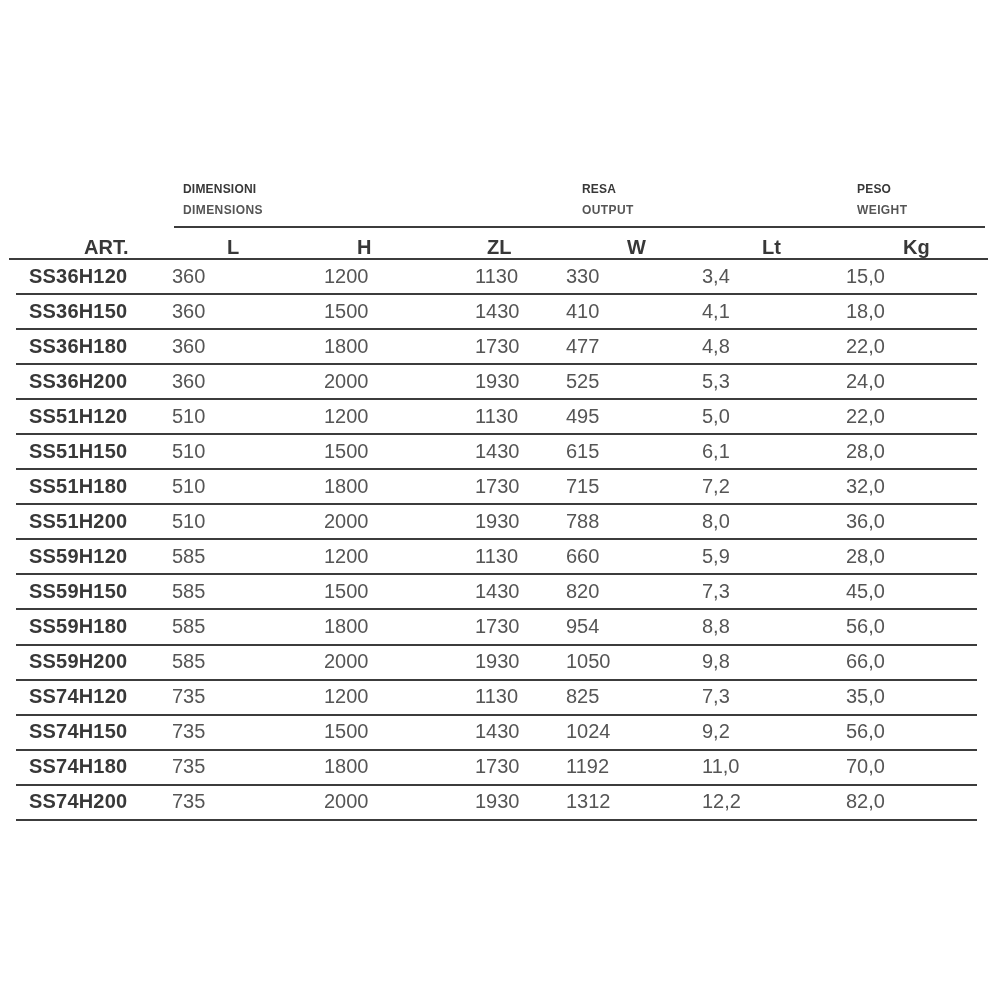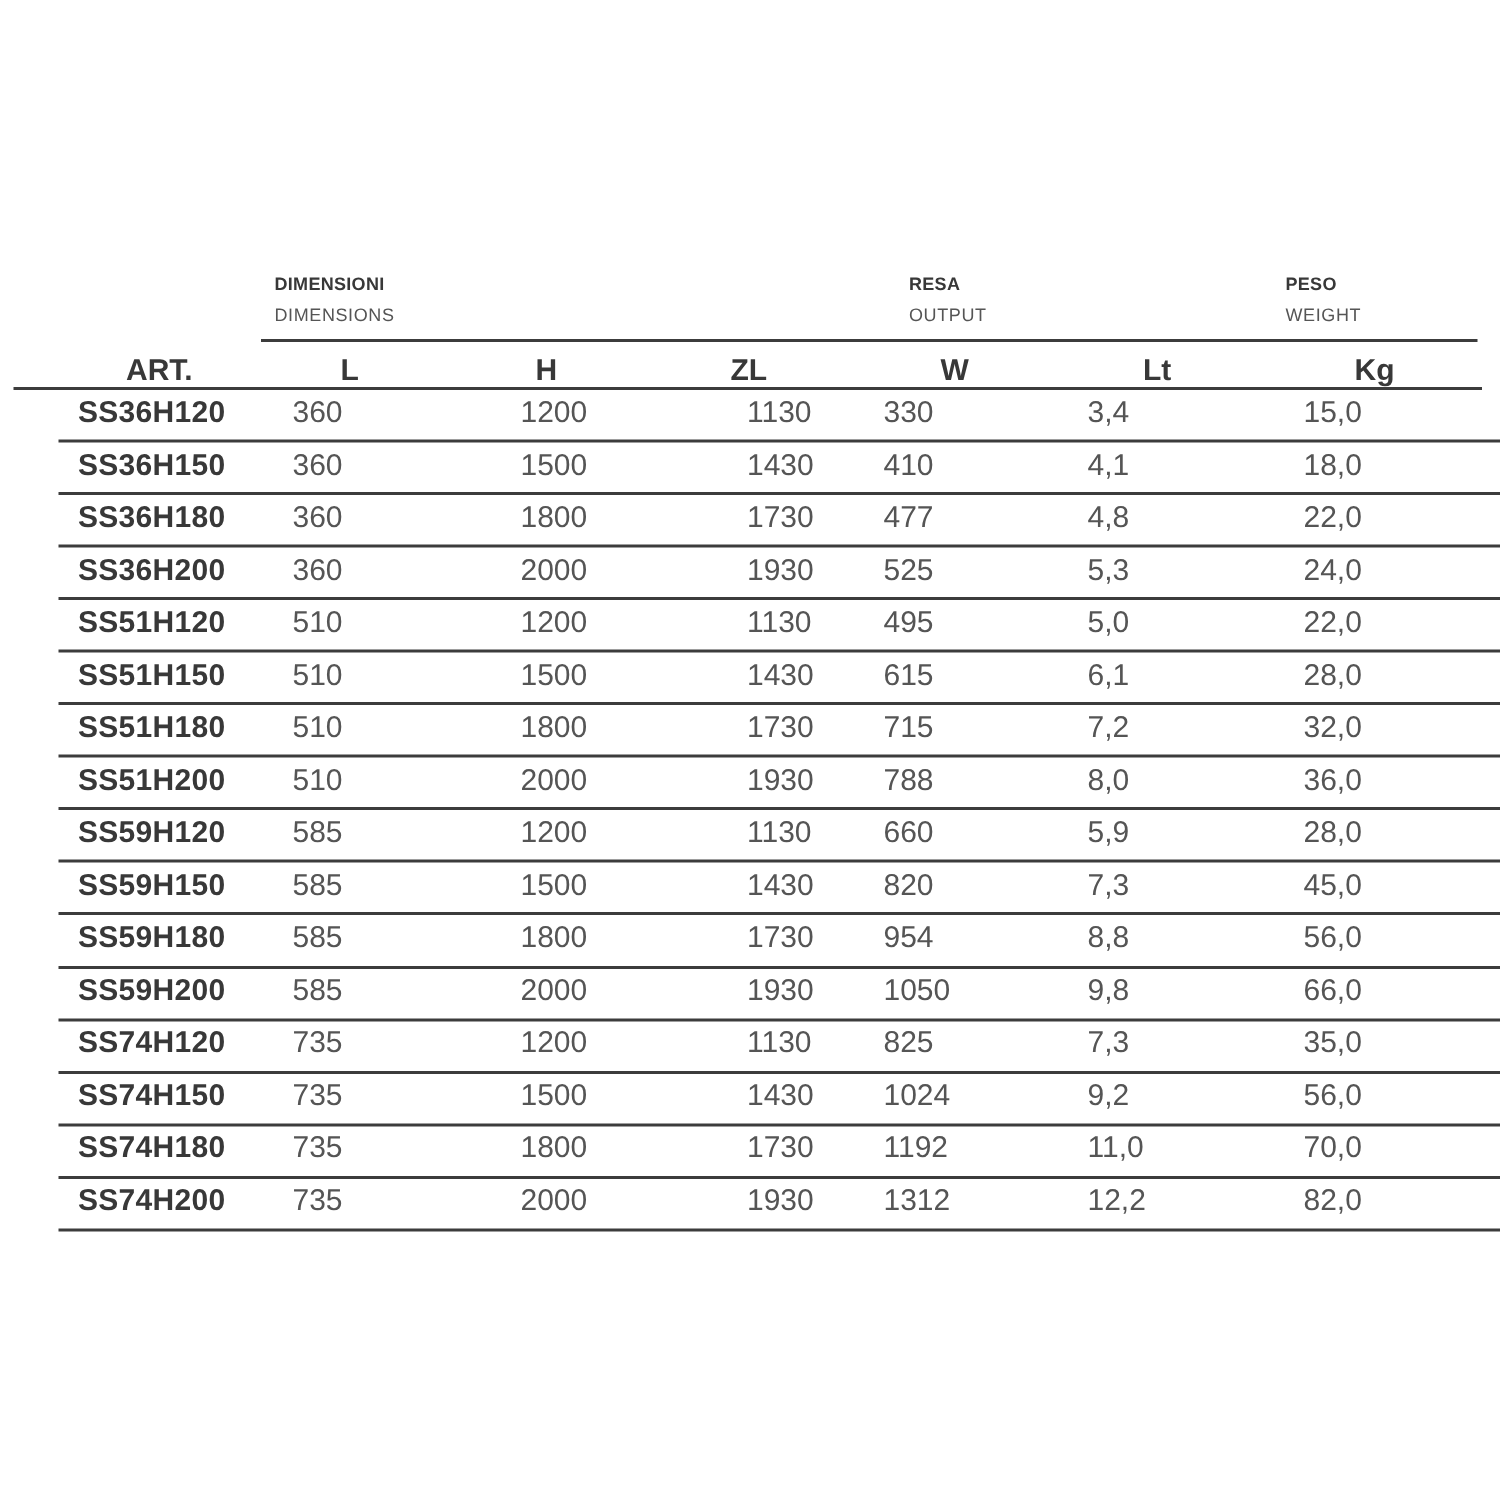--- a/index.html
+++ b/index.html
@@ -12,35 +12,35 @@
   body{
     width:1000px;height:1000px;background:var(--bg);
     font-family:"Liberation Sans","DejaVu Sans",sans-serif;
     -webkit-font-smoothing:antialiased;
   }
   .sheet{position:relative;width:1000px;height:1000px;overflow:hidden;background:var(--bg);}
 
   
   .group{position:absolute;top:179px;line-height:21px;font-size:12px;white-space:nowrap;}
   .group .it{display:block;font-weight:700;color:var(--text-dark);letter-spacing:.2px;}
-  .group .en{display:block;font-weight:400;color:var(--text-light);letter-spacing:.4px;}
-  .g0{left:183px;} .g1{left:582px;margin-left:24px;} .g2{left:717px;} .g3{left:857px;}
+  .group .en{display:block;font-weight:700;color:var(--text-light);letter-spacing:.4px;}
+  .g0{left:183px;} .g1{left:582px;} .g2{left:717px;} .g3{left:857px;}
 
   .group-underline{position:absolute;top:226px;left:174px;width:811px;height:2px;background:var(--line);}
 
   
   .col-headers{position:absolute;top:236px;left:0;width:1000px;height:22px;font-size:20px;font-weight:700;color:var(--text-dark);margin-left:44px;}
   .col-headers span{position:absolute;top:0;white-space:nowrap;}
   .h0{left:40px;} .h1{left:183px;} .h2{left:313px;} .h3{left:443px;}
   .h4{left:583px;} .h5{left:718px;} .h6{left:859px;text-align:right;}
 
   .header-line{position:absolute;top:258px;left:9px;width:979px;height:2px;background:var(--line);}
 
   
-  .tbody{position:absolute;top:260px;left:39px;width:961px;}
+  .tbody{position:absolute;top:260px;left:16px;width:961px;}
   .row{position:relative;height:35.06px;box-sizing:border-box;border-bottom:2px solid var(--line);}
   .row span{position:absolute;top:50%;transform:translateY(-54%);white-space:nowrap;font-size:20px;}
   .row .art{left:13px;font-weight:700;color:var(--text-dark);letter-spacing:.2px;}
   .row .num{font-weight:400;color:var(--text-light);}
   .c1{left:156px;} .c2{left:308px;} .c3{left:411px;margin-left:48px;}
   .c4{left:550px;} .c5{left:686px;} .c6{left:830px;}
 </style>
 </head>
 <body>
 

